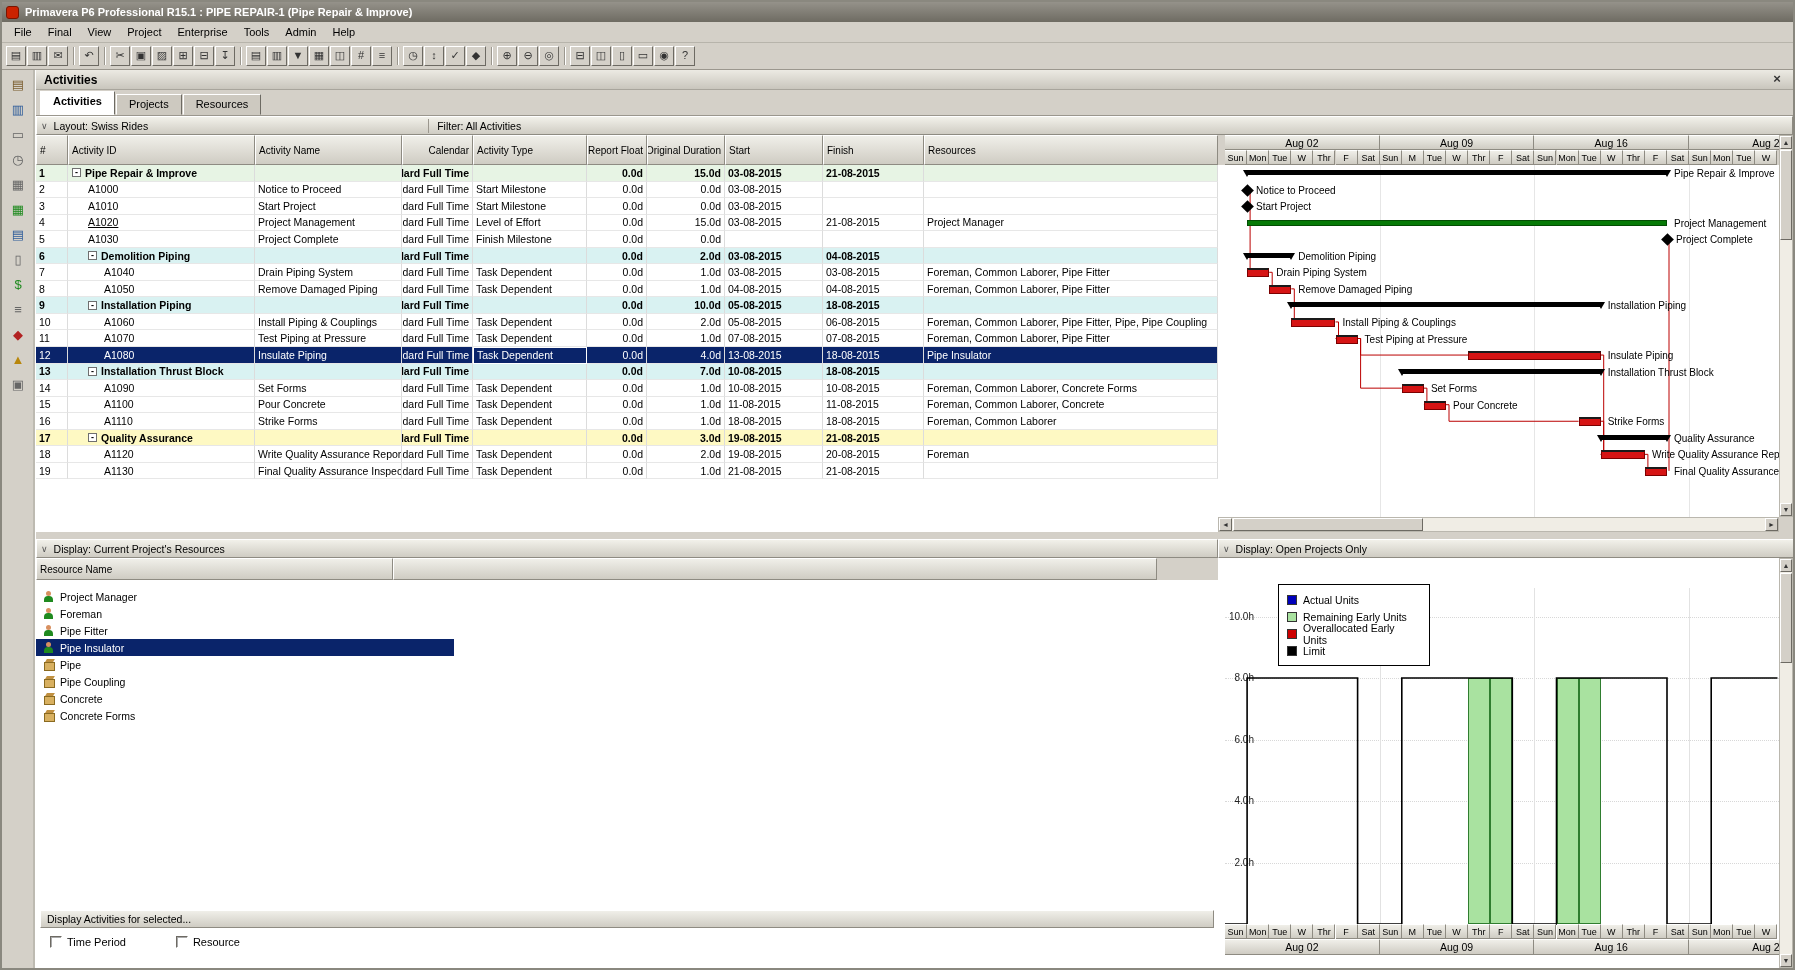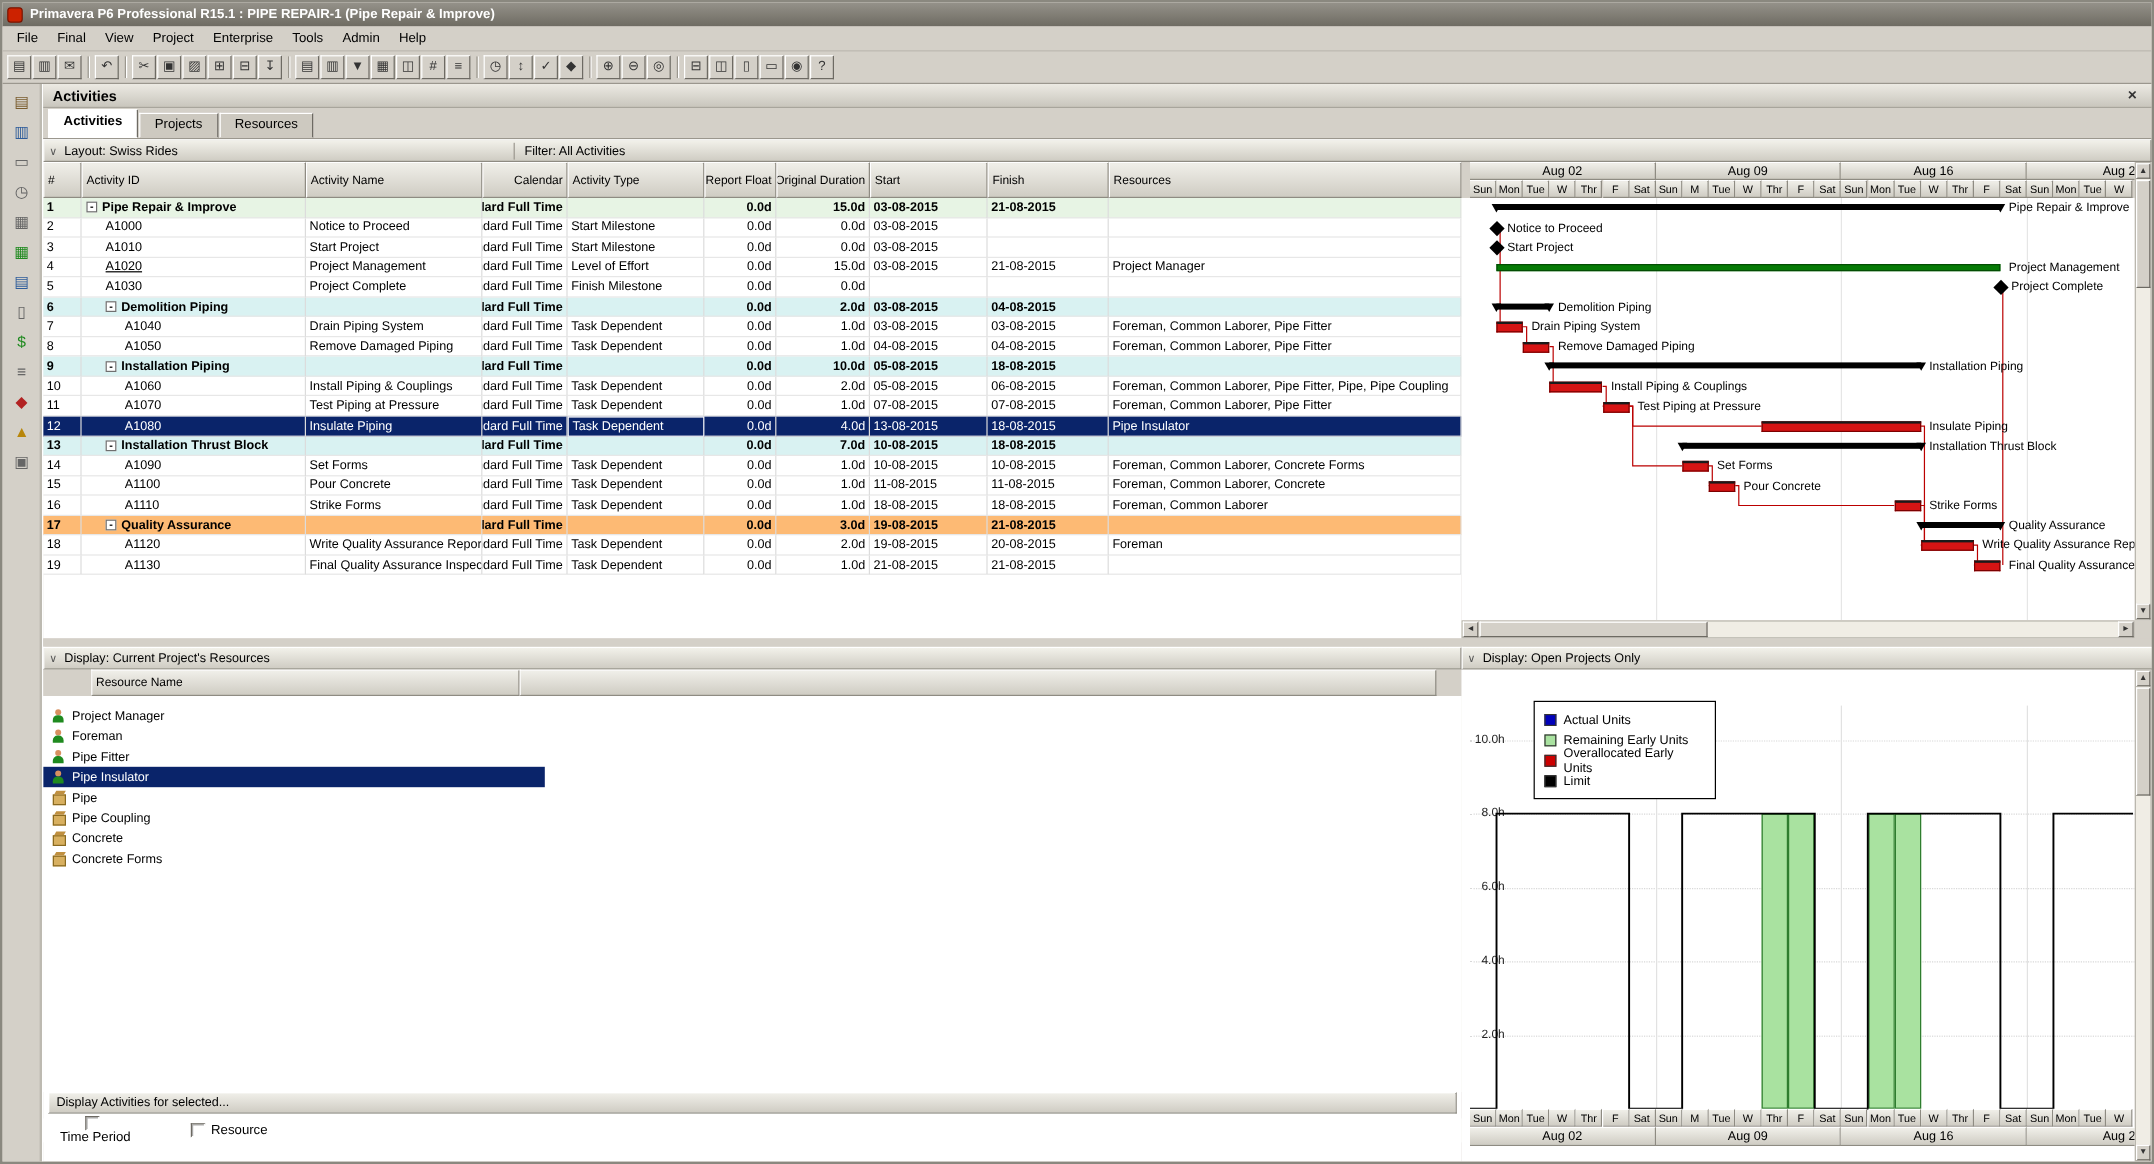--- a/index.html
+++ b/index.html
@@ -446,21 +446,21 @@
           </div>
           <div class="td" style="width: 147px;">Strike Forms</div>
           <div class="td r" style="width: 71px;">ndard Full Time</div>
           <div class="td" style="width: 114px;">Task Dependent</div>
           <div class="td r" style="width: 60px;">0.0d</div>
           <div class="td r" style="width: 78px;">1.0d</div>
           <div class="td" style="width: 98px;">18-08-2015</div>
           <div class="td" style="width: 101px;">18-08-2015</div>
           <div class="td" style="width: 294px;">Foreman, Common Laborer</div>
         </div>
-        <div class="t-row bold" style="background: #fdba74;">
+        <div class="t-row bold" style="background: #fef9c3;">
           <div class="td" style="width: 32px;">17</div>
           <div class="td" style="width: 187px; padding-left: 20px;">
             <span class="minus">-</span>
             <span>Quality Assurance</span>
           </div>
           <div class="td" style="width: 147px;"></div>
           <div class="td r" style="width: 71px;">ndard Full Time</div>
           <div class="td" style="width: 114px;"></div>
           <div class="td r" style="width: 60px;">0.0d</div>
           <div class="td r" style="width: 78px;">3.0d</div>
@@ -617,21 +617,21 @@
   <div class="optionsbar" style="left:34px;top:537px;width:1182px;height:19px;">
     <span class="chev">∨</span>
     <span>Display: Current Project's Resources</span>
   </div>
   <div class="optionsbar" style="left:1216px;top:537px;width:577px;height:19px;">
     <span class="chev">∨</span>
     <span>Display: Open Projects Only</span>
   </div>
 
   <div class="res-header">
-    <div class="th" style="width:357px;margin-left:40px;">
+    <div class="th" style="width:357px;">
       <span>Resource Name</span>
     </div>
     <div class="th" style="width:764px;"></div>
   </div>
   <div class="res-list">
         <div style="height: 8px;"></div>
         <div class="res-item">
           <span class="ri labor"></span>
           <span>Project Manager</span>
         </div>
@@ -662,21 +662,21 @@
         <div class="res-item">
           <span class="ri material"></span>
           <span>Concrete Forms</span>
         </div>
       </div>
 
   <div class="display-bar">
     <span>Display Activities for selected...</span>
   </div>
   <div class="check-row">
-        <div style="display: flex; align-items: center; margin-left: 14px; flex-direction: column;">
+        <div style="display: flex; align-items: center; margin-left: 14px;">
           <span class="cb"></span>
           <span>Time Period</span>
         </div>
         <div style="display: flex; align-items: center; margin-left: 50px;">
           <span class="cb"></span>
           <span>Resource</span>
         </div>
       </div>
 
   <div class="histo">

